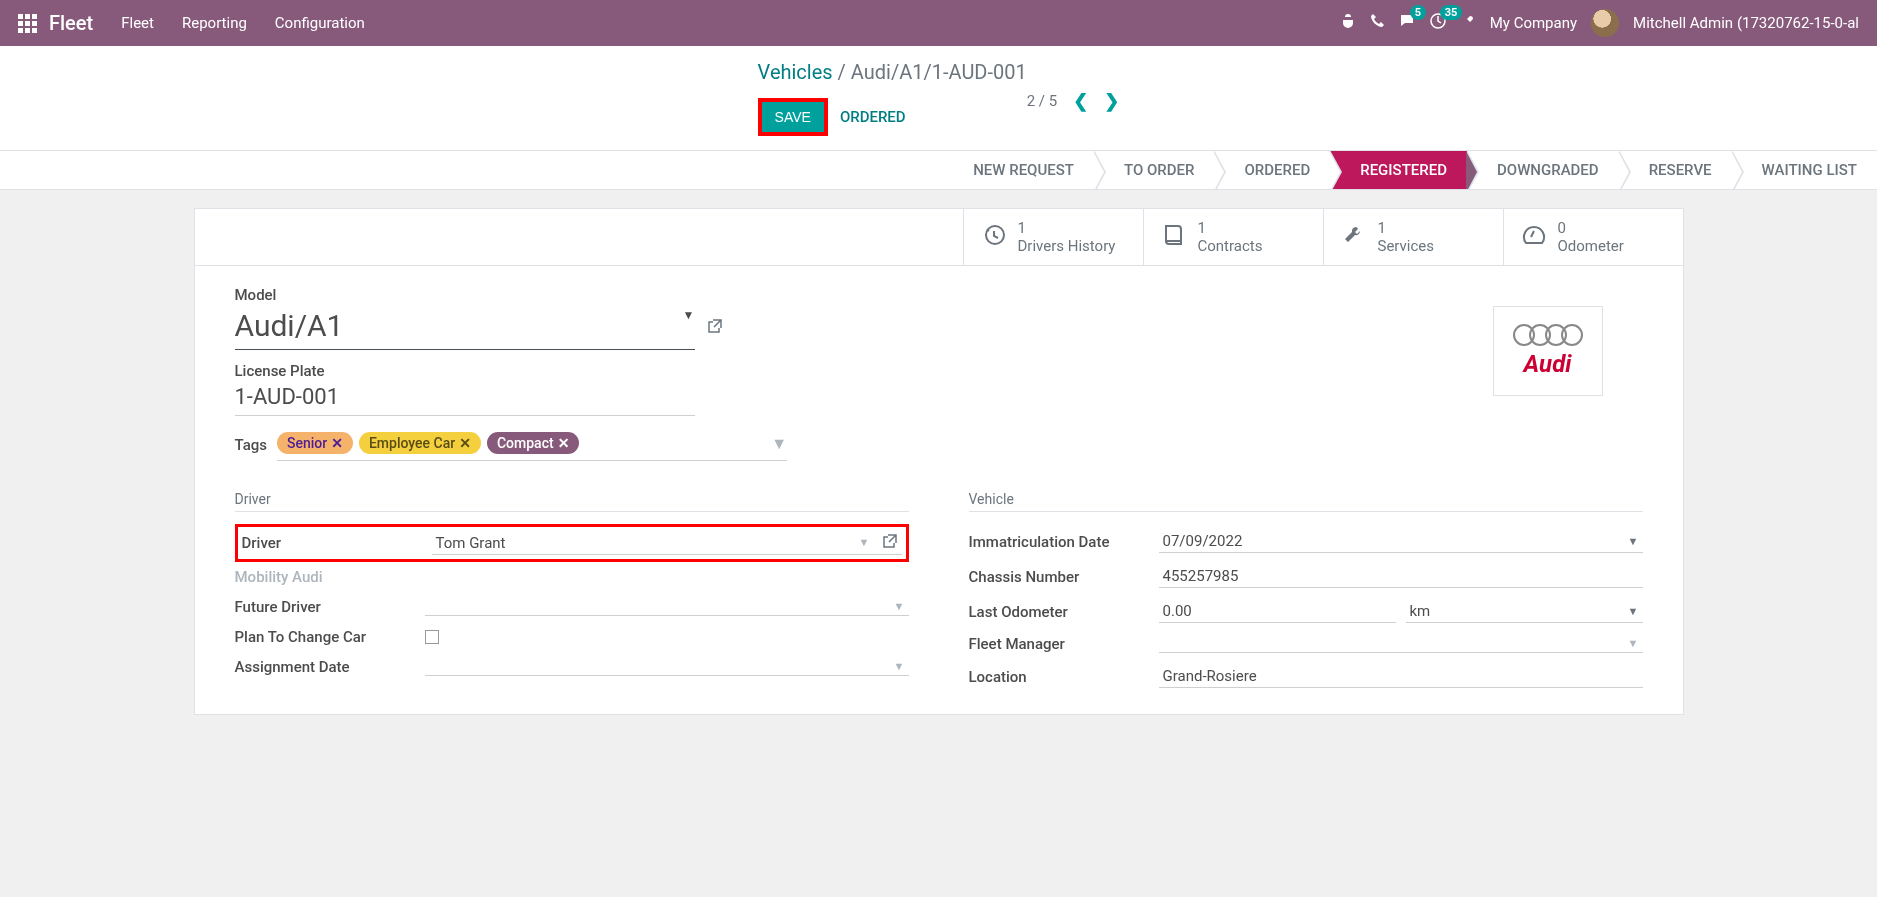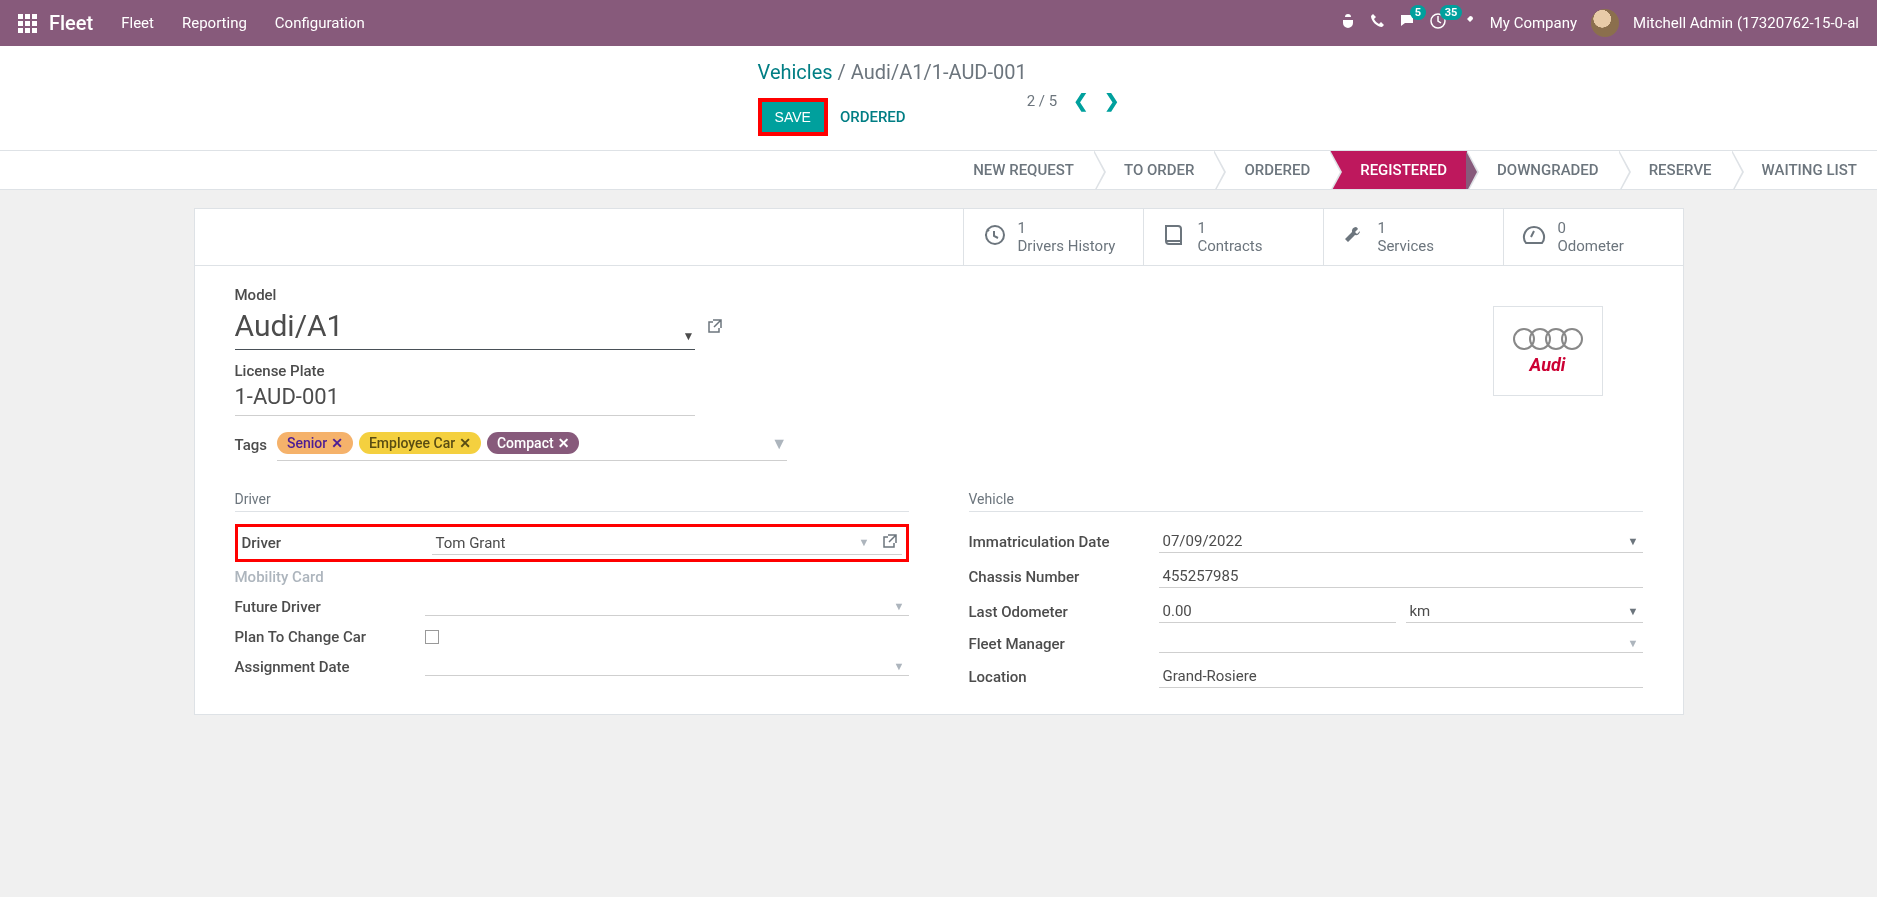--- a/index.html
+++ b/index.html
@@ -44,34 +44,34 @@
 
 .stat-buttons { display: flex; justify-content: flex-end; border-bottom: 1px solid #dee2e6; }
 .stat-btn { display: flex; align-items: center; gap: 12px; padding: 10px 18px; border-left: 1px solid #dee2e6; width: 180px; cursor: pointer; }
 .stat-btn .ico { color: #6c757d; font-size: 22px; }
 .stat-info { display: flex; flex-direction: column; color: #6c757d; font-size: 15px; }
 
 
 .form-body { padding: 20px 40px; }
 .field-group { margin-bottom: 12px; }
 .field-label-sm { font-size: 15px; font-weight: 500; color: #4c4c4c; margin-bottom: 2px; }
-.field-value-lg { font-size: 30px; color: #4c4c4c; border-bottom: 1px solid #495057; padding: 2px 0 6px; display: flex; align-items: flex-end; justify-content: space-between; width: 460px; }
+.field-value-lg { font-size: 30px; color: #4c4c4c; border-bottom: 1px solid #495057; padding: 2px 0 6px; display: flex; align-items: flex-start; justify-content: space-between; width: 460px; }
 .field-value-md { font-size: 22px; color: #4c4c4c; border-bottom: 1px solid #cfcfcf; padding: 2px 0 6px; width: 460px; }
 .external-link { color: #6c757d; font-size: 16px; margin-left: 12px; cursor: pointer; }
 .caret-down { color: #4c4c4c; font-size: 12px; }
 
 .tags-row { display: flex; align-items: center; gap: 6px; border-bottom: 1px solid #cfcfcf; padding: 4px 0 6px; width: 510px; }
 .tag { border-radius: 12px; padding: 3px 10px; font-size: 14px; font-weight: 500; display: inline-flex; align-items: center; gap: 4px; }
 .tag .x { font-weight: bold; cursor: pointer; }
 
 .brand-logo { position: absolute; right: 40px; top: 20px; width: 110px; height: 90px; border: 1px solid #dee2e6; display: flex; flex-direction: column; align-items: center; justify-content: center; }
 .audi-rings { display: flex; }
 .audi-rings span { width: 22px; height: 22px; border: 2px solid #888; border-radius: 50%; margin-left: -6px; }
 .audi-rings span:first-child { margin-left: 0; }
-.audi-text { color: #cc0033; font-weight: bold; font-size: 18px; font-style: italic; margin-top: 4px; }
+.audi-text { color: #cc0033; font-weight: bold; font-size: 24px; font-style: italic; margin-top: 4px; }
 
 .form-body-inner { position: relative; }
 
 
 .section-row { display: flex; gap: 60px; margin-top: 30px; }
 .section-col { flex: 1; }
 .section-title { font-size: 14px; color: #6c757d; border-bottom: 1px solid #dee2e6; padding-bottom: 4px; margin-bottom: 12px; }
 .form-row { display: flex; align-items: center; padding: 6px 0; }
 .row-label { width: 190px; font-size: 15px; font-weight: 500; color: #4c4c4c; }
 .row-label.muted { color: #adb5bd; }
@@ -272,21 +272,21 @@
                     <span class="caret" style="color:#adb5bd;">▼</span>
                     <span class="ext-ico"><svg viewBox="0 0 16 16">
                           <path d="M6 2h8v8M14 2L7 9M12 10v4H2V4h4" fill="none" stroke="currentColor" stroke-width="1.5"></path>
                         </svg></span>
                   </span>
                 </div>
               </div>
             </div>
 
             <div class="form-row">
-              <div class="row-label muted">Mobility Card</div>
+              <div class="row-label muted">Mobility Audi</div>
             </div>
             <div class="form-row">
               <div class="row-label">Future Driver</div>
               <div class="row-input">
                   <span></span>
                   <span class="caret" style="color:#adb5bd;">▼</span>
                 </div>
             </div>
             <div class="form-row">
               <div class="row-label">Plan To Change Car</div>

